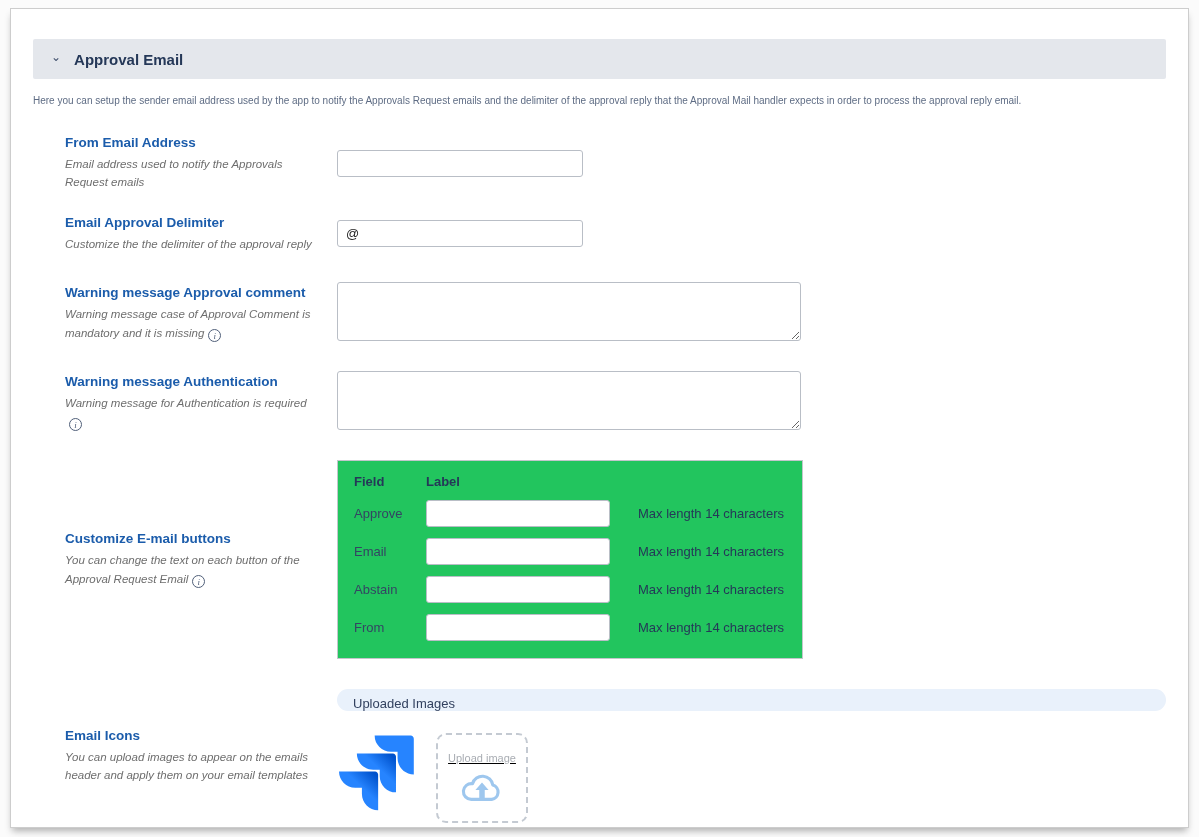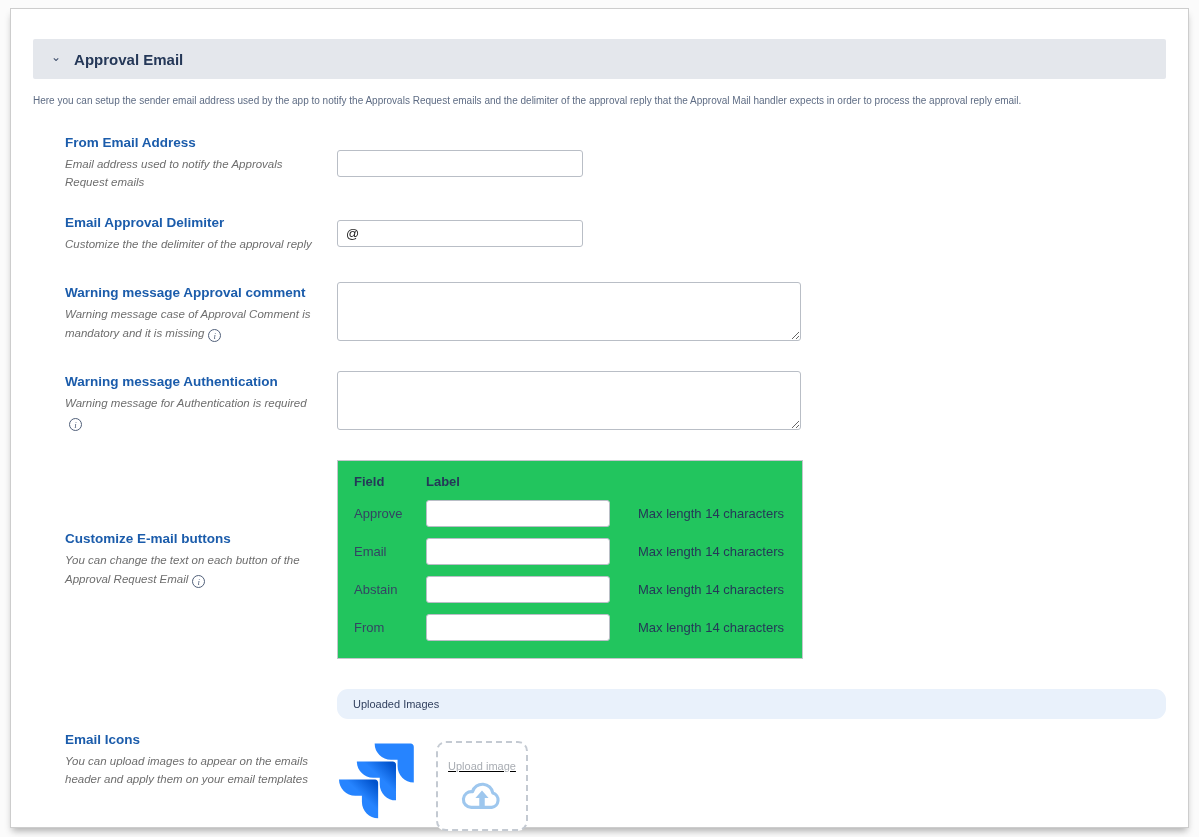--- a/index.html
+++ b/index.html
@@ -130,23 +130,23 @@
     padding: 0 8px;
     font-size: 13px;
     font-family: "Liberation Sans", sans-serif;
     background: #fff;
     outline: none;
   }
   .bt-hint { margin-left: 28px; font-size: 13px; color: #253858; }
 
   
   .uploaded-bar {
-    height: 30px;
+    height: 22px;
     background: #e9f1fb;
-    font-size: 11px;
+    font-size: 13px;
     color: #32415f;
     line-height: 30px;
     padding-left: 16px;
     border-radius: 11px;
   }
   .images-row {
     margin-top: 22px;
     display: flex;
     align-items: flex-start;
     gap: 22px;

